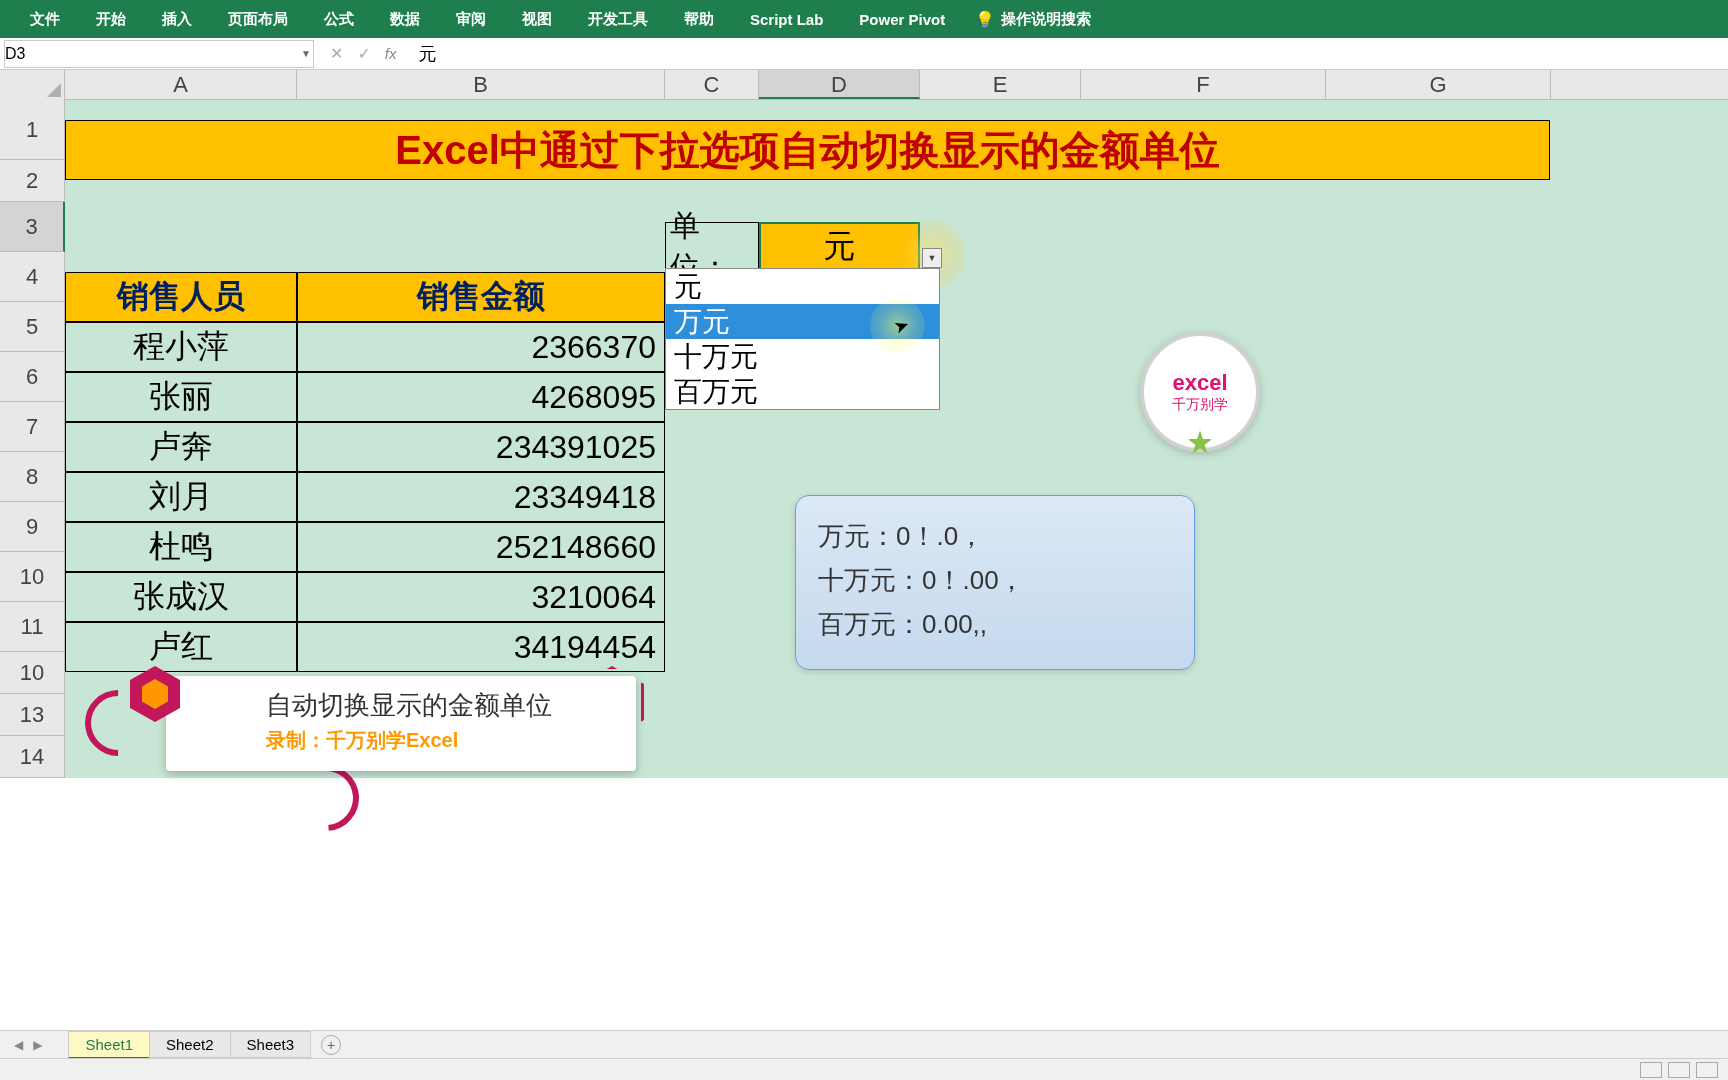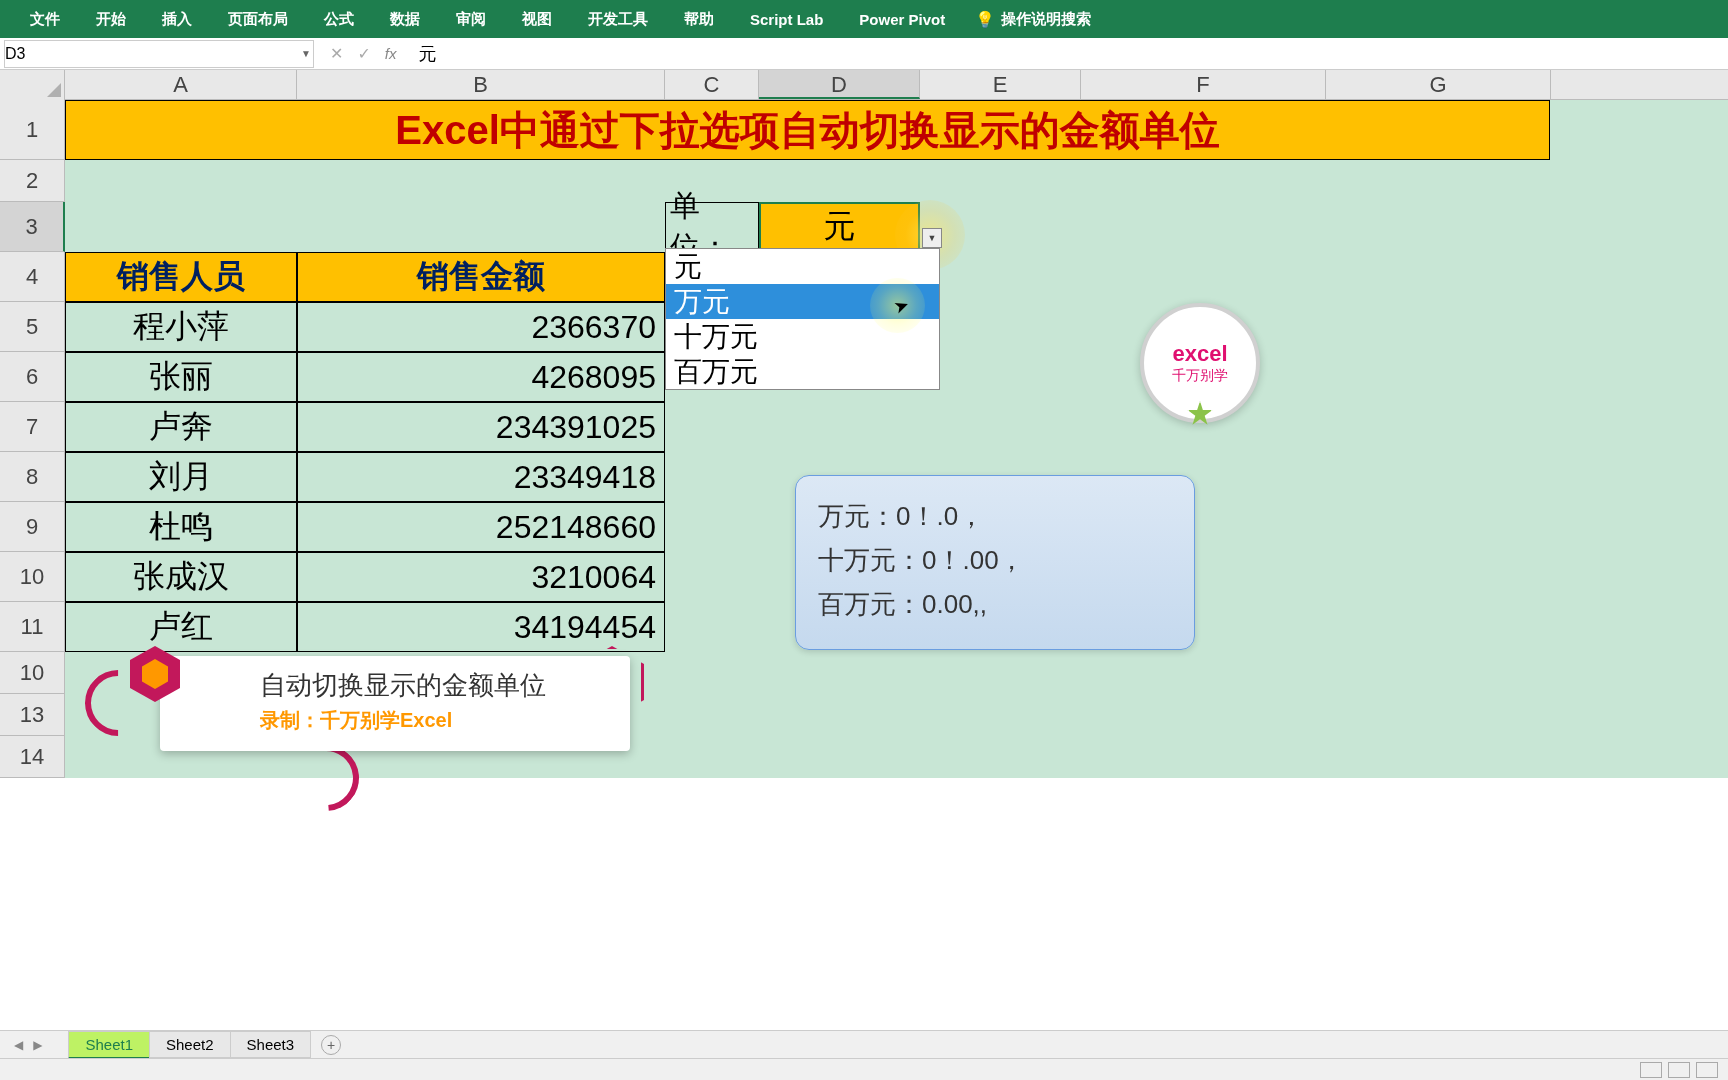--- a/index.html
+++ b/index.html
@@ -27,21 +27,21 @@
 .col-h { text-align: center; line-height: 30px; border-right: 1px solid #bbb; font-size: 22px; color: #444; background: #e8e8e8; }
 .col-h.sel { background: #d4d4d4; border-bottom: 2px solid #1e7e4e; }
 
 .grid-body { display: flex; }
 .row-headers { width: 65px; }
 .row-h { height: 50px; text-align: center; border-right: 1px solid #bbb; border-bottom: 1px solid #bbb; font-size: 22px; color: #444; background: #e8e8e8; display: flex; align-items: center; justify-content: center; }
 .row-h.sel { background: #d4d4d4; border-right: 2px solid #1e7e4e; }
 .row-h.tall { height: 60px; }
 .row-h.short { height: 42px; }
 
-.cells { position: relative; flex: 1; }
+.cells { position: relative; flex: 1; margin-top: 20px; }
 
 
 .title-banner { position: absolute; left: 0; top: 0; width: 1485px; height: 60px; background: #ffc000; display: flex; align-items: center; justify-content: center; font-size: 40px; font-weight: bold; color: #c00000; border: 1px solid #000; }
 
 
 .data-table { position: absolute; left: 0; top: 152px; }
 .dt-header { display: flex; }
 .dt-hcell { background: #ffc000; color: #002060; font-size: 32px; font-weight: bold; display: flex; align-items: center; justify-content: center; border: 1px solid #000; height: 50px; }
 .dt-row { display: flex; }
 .dt-cell { border: 1px solid #000; height: 50px; display: flex; align-items: center; font-size: 32px; background: #c8e6d5; }
@@ -58,42 +58,42 @@
 .dropdown { position: absolute; left: 600px; top: 148px; width: 275px; background: #fff; border: 1px solid #888; }
 .dd-item { height: 35px; display: flex; align-items: center; padding-left: 8px; font-size: 28px; }
 .dd-item.hover { background: #2e8fdb; color: #fff; }
 .cursor-glow { position: absolute; left: 805px; top: 178px; width: 55px; height: 55px; border-radius: 50%; background: radial-gradient(circle, rgba(255,255,100,0.5), rgba(255,255,100,0.2), transparent); pointer-events: none; }
 .cursor-arrow { position: absolute; left: 829px; top: 195px; font-size: 18px; color: #000; pointer-events: none; transform: rotate(-20deg); }
 
 
 .note-box { position: absolute; left: 730px; top: 375px; width: 400px; height: 175px; background: linear-gradient(#dce8f5, #c5d9ee); border: 1px solid #6a9de0; border-radius: 14px; padding: 18px 22px; font-size: 26px; line-height: 1.7; color: #333; box-shadow: 0 2px 6px rgba(0,0,0,0.15); }
 
 
-.logo-badge { position: absolute; left: 1075px; top: 203px; width: 120px; height: 120px; border-radius: 50%; background: #fff; border: 4px solid #d0d0d0; display: flex; flex-direction: column; align-items: center; justify-content: center; box-shadow: 0 2px 8px rgba(0,0,0,0.2); }
+.logo-badge { position: absolute; left: 1075px; top: 212px; width: 120px; height: 120px; border-radius: 50%; background: #fff; border: 4px solid #d0d0d0; display: flex; flex-direction: column; align-items: center; justify-content: center; box-shadow: 0 2px 8px rgba(0,0,0,0.2); }
 .logo-text1 { color: #e01070; font-size: 22px; font-weight: bold; }
 .logo-text2 { color: #e01070; font-size: 14px; }
 .logo-star { position: absolute; bottom: -8px; width: 26px; height: 26px; background: #8bc34a; clip-path: polygon(50% 0%, 61% 35%, 98% 35%, 68% 57%, 79% 91%, 50% 70%, 21% 91%, 32% 57%, 2% 35%, 39% 35%); border: 2px solid #fff; }
 
 
-.overlay-card { position: absolute; left: 95px; top: 556px; width: 470px; height: 95px; background: #fff; border-radius: 4px; padding: 12px 54px 12px 100px; box-shadow: 0 3px 10px rgba(0,0,0,0.25); }
+.overlay-card { position: absolute; left: 101px; top: 556px; width: 470px; height: 95px; background: #fff; border-radius: 4px; padding: 12px 54px 12px 100px; box-shadow: 0 3px 10px rgba(0,0,0,0.25); }
 .overlay-t1 { font-size: 26px; color: #333; font-weight: 500; }
 .overlay-t2 { font-size: 20px; color: #ff9800; font-weight: bold; margin-top: 4px; }
 .hex { position: absolute; width: 50px; height: 56px; background: #c2185b; clip-path: polygon(50% 0%, 100% 25%, 100% 75%, 50% 100%, 0% 75%, 0% 25%); }
 .hex.h1 { left: 65px; top: 546px; display: flex; align-items: center; justify-content: center; }
 .hex.h1::after { content: ""; width: 26px; height: 30px; background: #ff9800; clip-path: polygon(50% 0%, 100% 25%, 100% 75%, 50% 100%, 0% 75%, 0% 25%); }
 .hex.h2 { left: 515px; top: 546px; background: transparent; border: 3px solid #c2185b; width: 64px; height: 72px; }
 .ring { position: absolute; width: 66px; height: 66px; border: 6px solid #c2185b; border-radius: 50%; border-top-color: transparent; border-right-color: transparent; }
 .ring.r1 { left: 20px; top: 570px; transform: rotate(45deg); }
 .ring.r2 { left: 228px; top: 645px; transform: rotate(220deg); }
 
 
 .sheet-bar { position: absolute; left: 0; bottom: 22px; width: 100%; height: 28px; background: #f0f0f0; display: flex; align-items: center; border-top: 1px solid #ccc; }
 .sheet-nav { display: flex; gap: 10px; padding: 0 14px; color: #888; font-size: 12px; }
 .sheet-tab { padding: 4px 16px; font-size: 15px; border: 1px solid #ccc; background: #e8e8e8; margin-left: -1px; }
-.sheet-tab.active { background: #bef264; border-bottom: 2px solid #1e7e4e; color: #1e7e4e; font-weight: 500; margin-left: 12px; }
+.sheet-tab.active { background: #fef9c3; border-bottom: 2px solid #1e7e4e; color: #1e7e4e; font-weight: 500; margin-left: 12px; }
 .add-sheet { margin-left: 10px; width: 20px; height: 20px; border: 1px solid #aaa; border-radius: 50%; display: flex; align-items: center; justify-content: center; font-size: 14px; color: #666; }
 
 .status-bar { position: absolute; bottom: 0; width: 100%; height: 22px; background: #f0f0f0; border-top: 1px solid #ccc; display: flex; align-items: center; justify-content: flex-end; padding-right: 10px; gap: 6px; color: #888; font-size: 14px; }
 .view-btn { width: 22px; height: 16px; border: 1px solid #aaa; }
 
 .col-A { width: 232px; }
 .col-B { width: 368px; }
 .col-C { width: 94px; }
 .col-D { width: 161px; }
 .col-E { width: 161px; }

